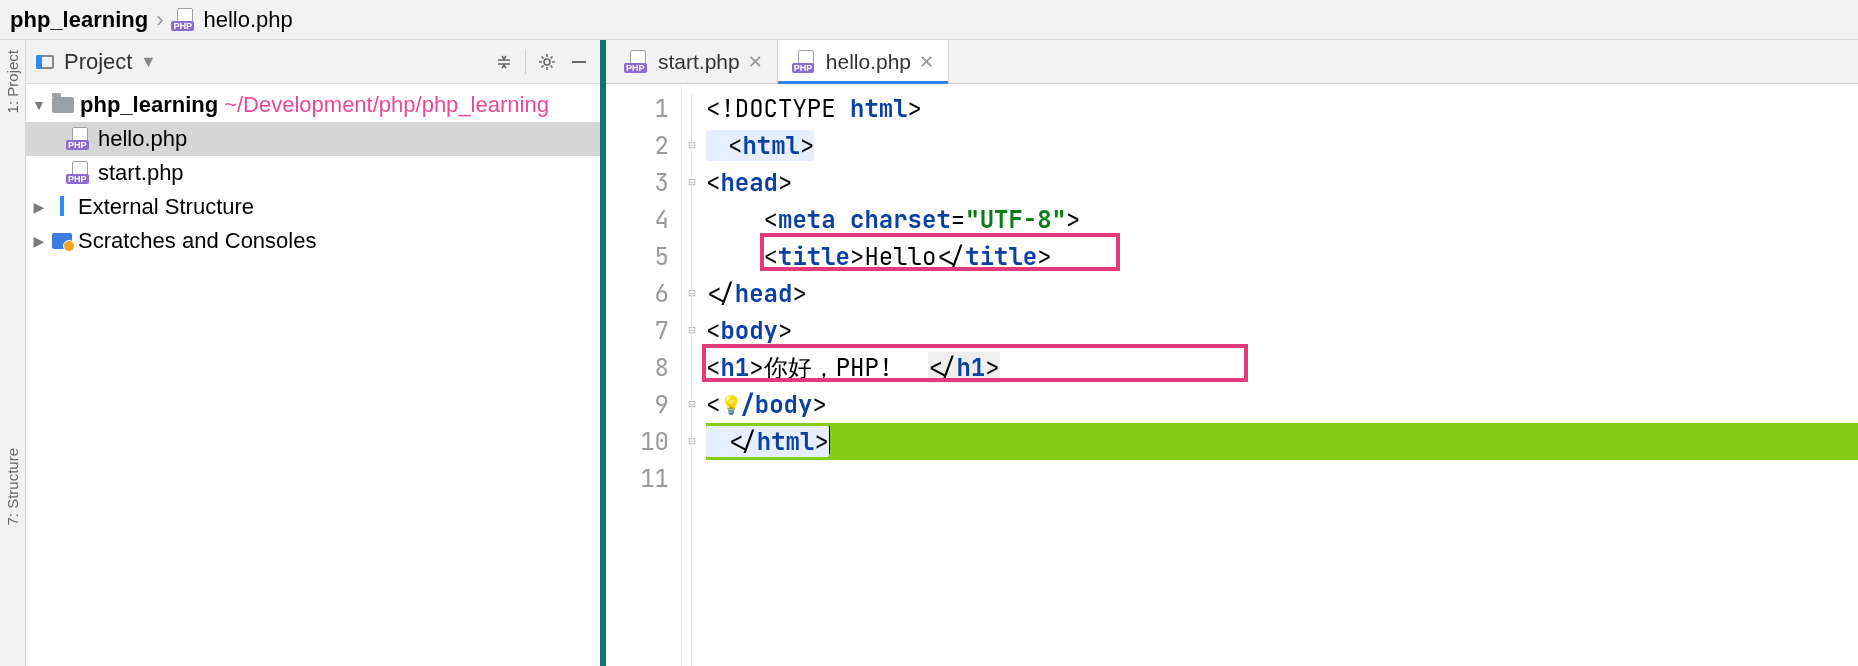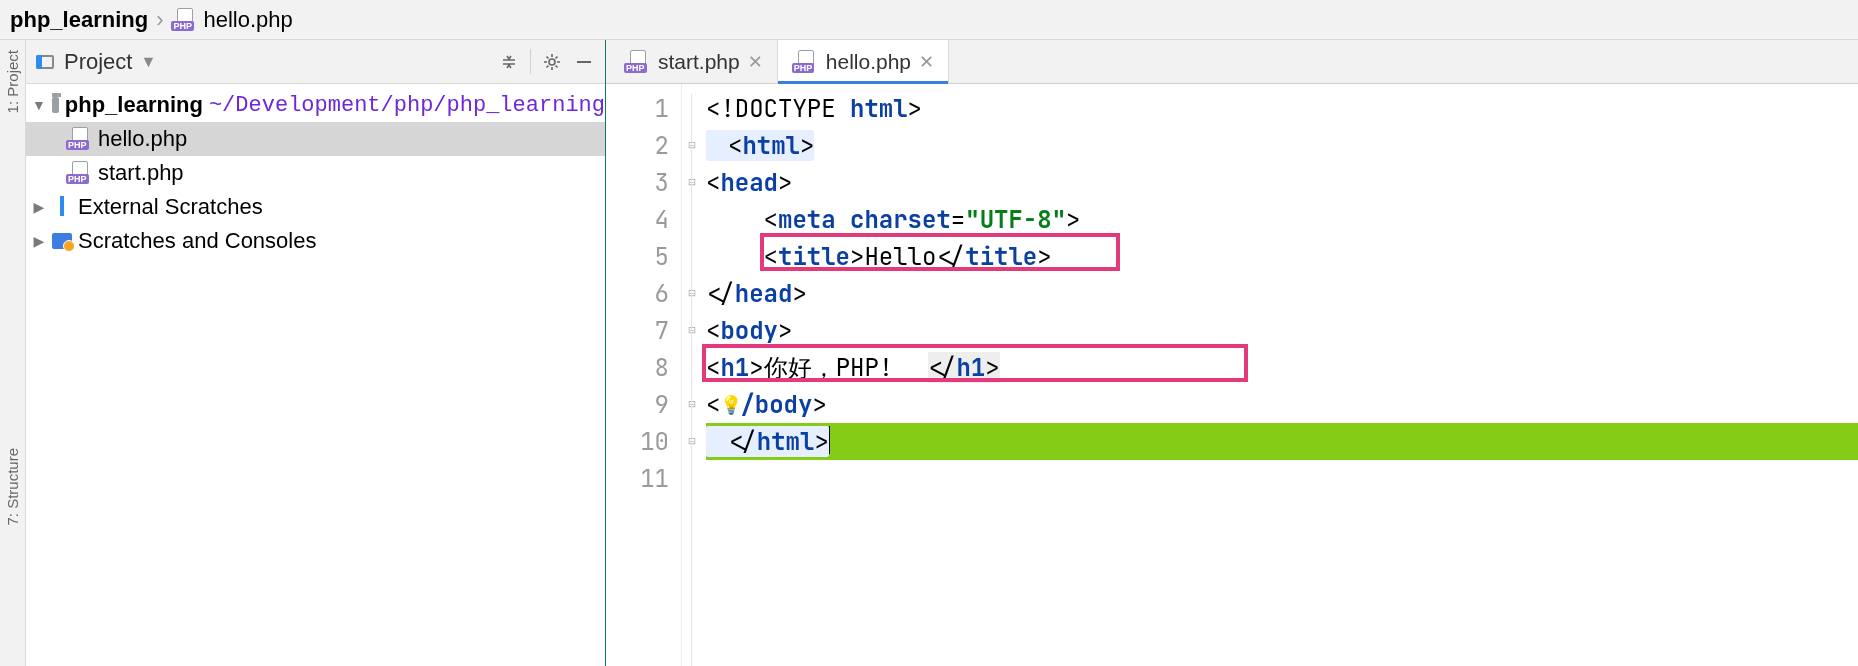--- a/index.html
+++ b/index.html
@@ -14,29 +14,29 @@
 
   
   .left-strip { position:absolute; left:0; top:40px; bottom:0; width:26px; background:#f2f2f2; border-right:1px solid #d9d9d9; }
   .strip-label { writing-mode:vertical-rl; transform:rotate(180deg); font-size:15px; color:#666; margin-top:10px; margin-left:4px; cursor:pointer; }
   .strip-row { position:absolute; bottom:140px; }
 
   
   .main { position:absolute; left:26px; right:0; top:40px; bottom:0; display:flex; }
 
   
-  .proj-panel { width:580px; border-right:1px solid #0f766e; display:flex; flex-direction:column; background:#fff; }
+  .proj-panel { width:580px; border-right:6px solid #0f766e; display:flex; flex-direction:column; background:#fff; }
   .proj-header { height:44px; background:#f2f2f2; border-bottom:1px solid #d9d9d9; display:flex; align-items:center; padding:0 10px; gap:10px; }
   .proj-title { font-size:22px; color:#333; flex:1; display:flex; align-items:center; gap:8px; }
   .hdr-icon { width:22px; height:22px; display:inline-flex; align-items:center; justify-content:center; color:#666; cursor:pointer; }
   .proj-tree { flex:1; padding:4px 0; font-size:22px; overflow:auto; }
   .tree-row { height:34px; display:flex; align-items:center; padding-left:6px; gap:6px; white-space:nowrap; cursor:pointer; }
   .tree-row .expander { width:14px; text-align:center; color:#7a7a7a; font-size:14px; }
   .tree-row .label-strong { font-weight:bold; }
-  .tree-row .path { color:#6d28d9;font-family:Liberation Mono, monospace; }
+  .tree-row .path { color:#ec4899; }
   .tree-row.depth1 { padding-left:40px; }
   .tree-row.sel { background:#d6d6d6; }
 
   
   .ico { width:20px; height:20px; display:inline-flex; align-items:center; justify-content:center; font-size:14px; }
   .ico.folder { width:22px; height:16px; background:#9aa0a6; border-radius:2px; position:relative; }
   .ico.folder::before { content:""; position:absolute; top:-4px; left:0; width:9px; height:4px; background:#9aa0a6; border-radius:1px 1px 0 0; }
   .ico.php { width:26px; height:18px; position:relative; }
   .ico.php::before { content:""; position:absolute; top:-3px; left:6px; width:14px; height:16px; background:#fff; border:1px solid #9aa0a6; border-radius:2px; }
   .ico.php::after { content:"PHP"; position:absolute; left:0; bottom:-2px; background:#8c6bd0; color:#fff; font-size:9px; font-weight:bold; padding:0 2px; border-radius:2px; font-family:Arial; }
@@ -146,21 +146,21 @@
         <span class="ico php"></span>
         <span>start.php</span>
       </div>
       <div class="tree-row">
         <span class="expander">▶</span>
         <span class="ico lib">
             <span></span>
             <span></span>
             <span></span>
           </span>
-        <span>External Scratches</span>
+        <span>External Structure</span>
       </div>
       <div class="tree-row">
         <span class="expander">▶</span>
         <span class="ico scratch"></span>
         <span>Scratches and Consoles</span>
       </div>
     </div>
   </div>
 
   <div class="editor-side">

